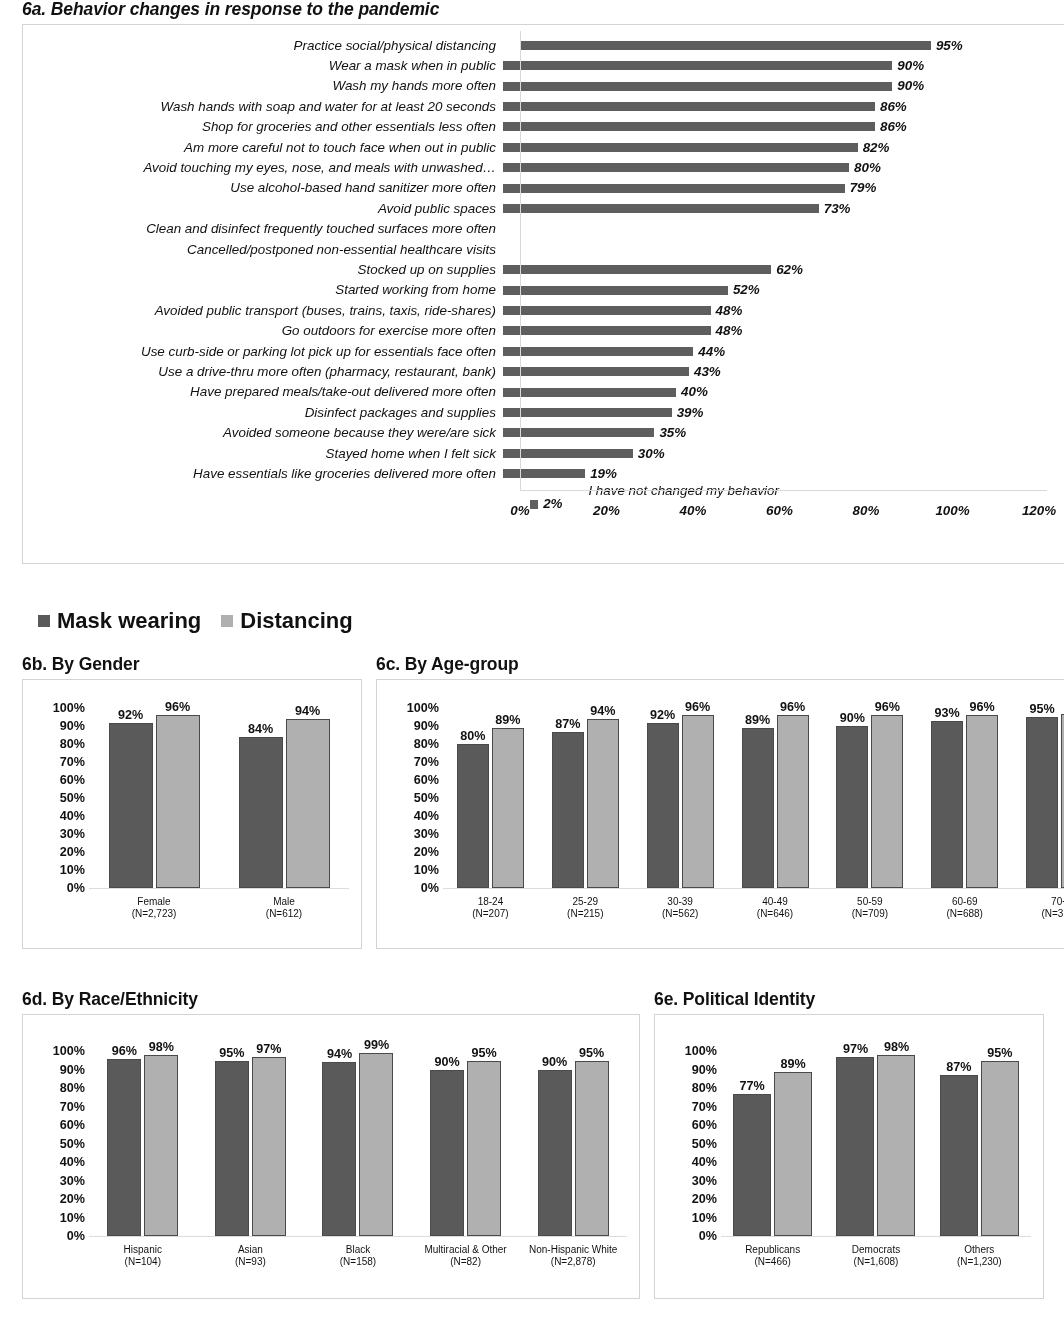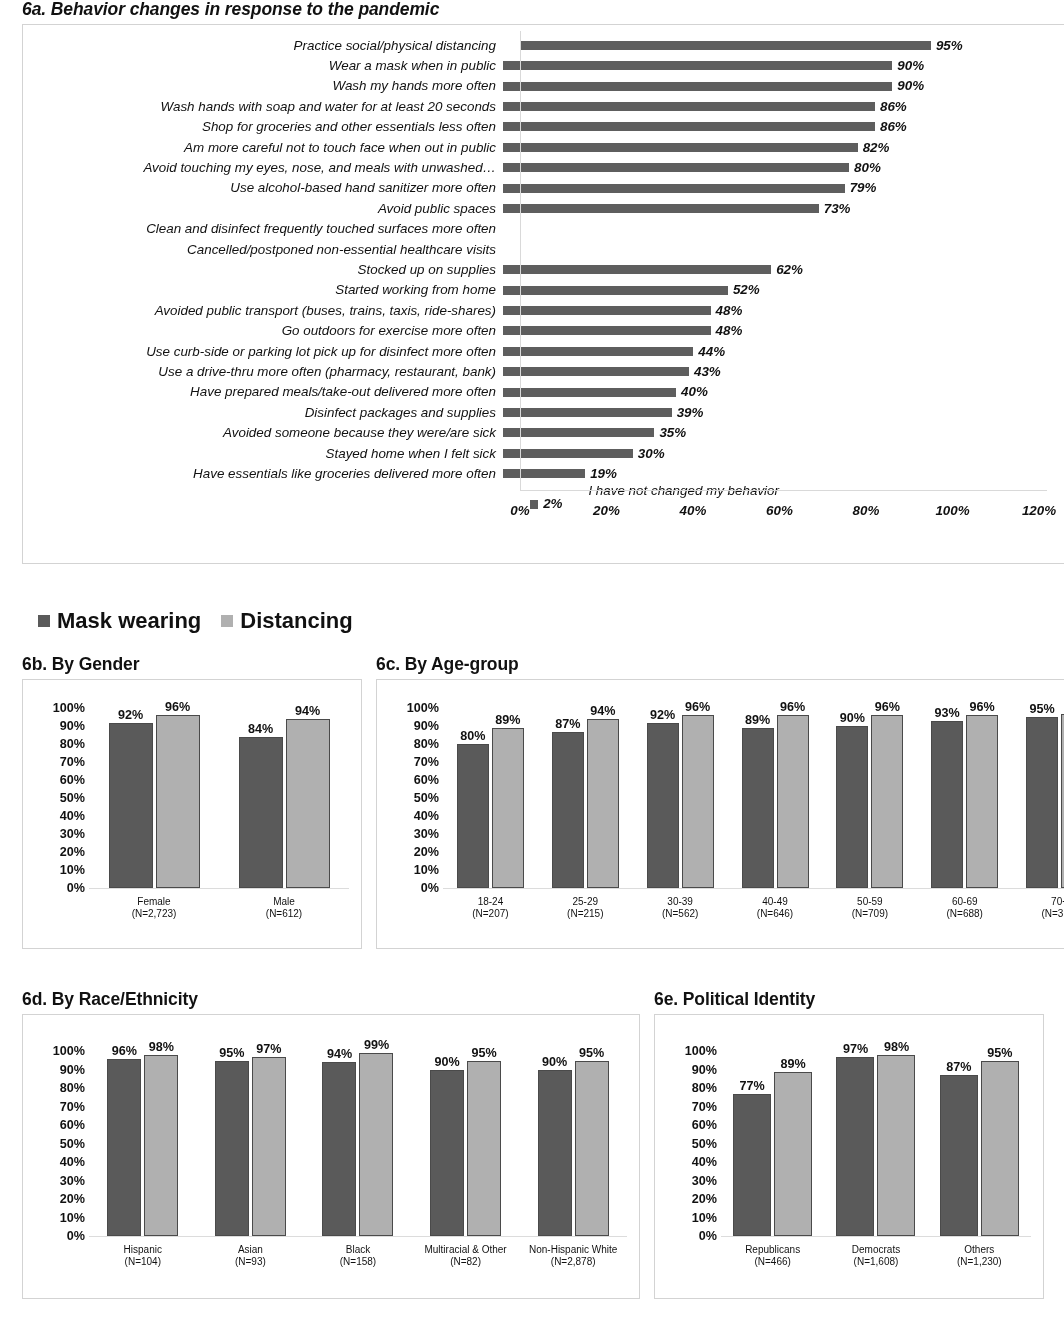--- a/index.html
+++ b/index.html
@@ -291,21 +291,21 @@
           </div>
         </div>
         <div class="hrow" style="top: 295.6px;">
           <div class="cat">Go outdoors for exercise more often</div>
           <div class="hbar-wrap">
             <div class="hbar" style="width: 207.6px;"></div>
             <span class="hval">48%</span>
           </div>
         </div>
         <div class="hrow" style="top: 316px;">
-          <div class="cat">Use curb-side or parking lot pick up for disinfect more often</div>
+          <div class="cat">Use curb-side or parking lot pick up for essentials face often</div>
           <div class="hbar-wrap">
             <div class="hbar" style="width: 190.3px;"></div>
             <span class="hval">44%</span>
           </div>
         </div>
         <div class="hrow" style="top: 336.4px;">
           <div class="cat">Use a drive-thru more often (pharmacy, restaurant, bank)</div>
           <div class="hbar-wrap">
             <div class="hbar" style="width: 185.975px;"></div>
             <span class="hval">43%</span>

